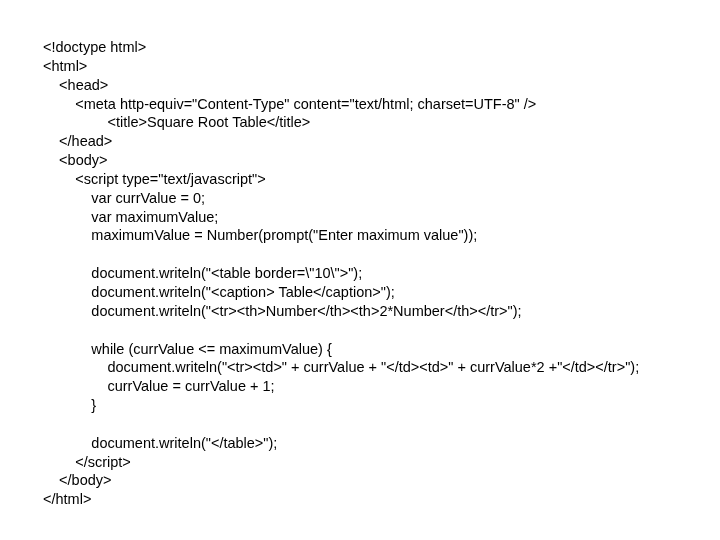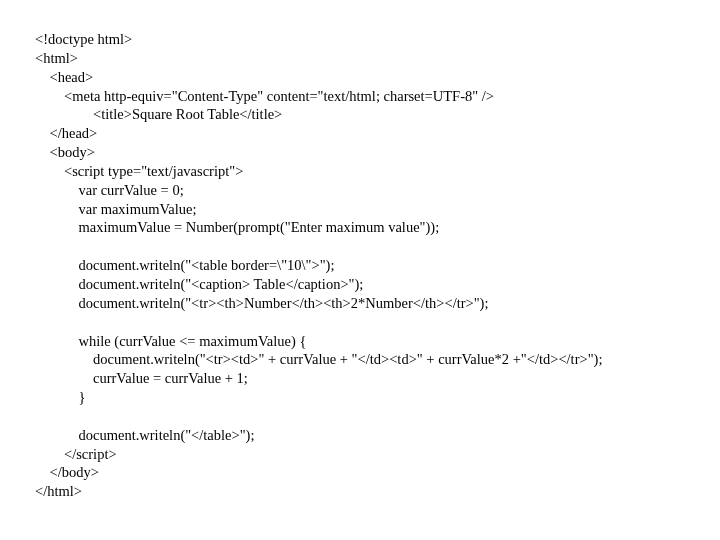--- a/index.html
+++ b/index.html
@@ -8,22 +8,22 @@
     font-family: "Times New Roman", Times, serif;
     font-size: 14.5px;
     line-height: 1.3;
     background: #fff;
     color: #000;
     width: 720px;
     height: 540px;
     box-sizing: border-box;
   }
   pre {
-    margin: 0;
-    font-family: Liberation Serif, serif;
+    margin: 8px;
+    font-family: Liberation Sans, sans-serif;
     white-space: pre;
   }
 </style>
 </head>
 <body>
 
 <pre>&lt;!doctype html&gt;
 &lt;html&gt;
     &lt;head&gt;
         &lt;meta http-equiv="Content-Type" content="text/html; charset=UTF-8" /&gt;

